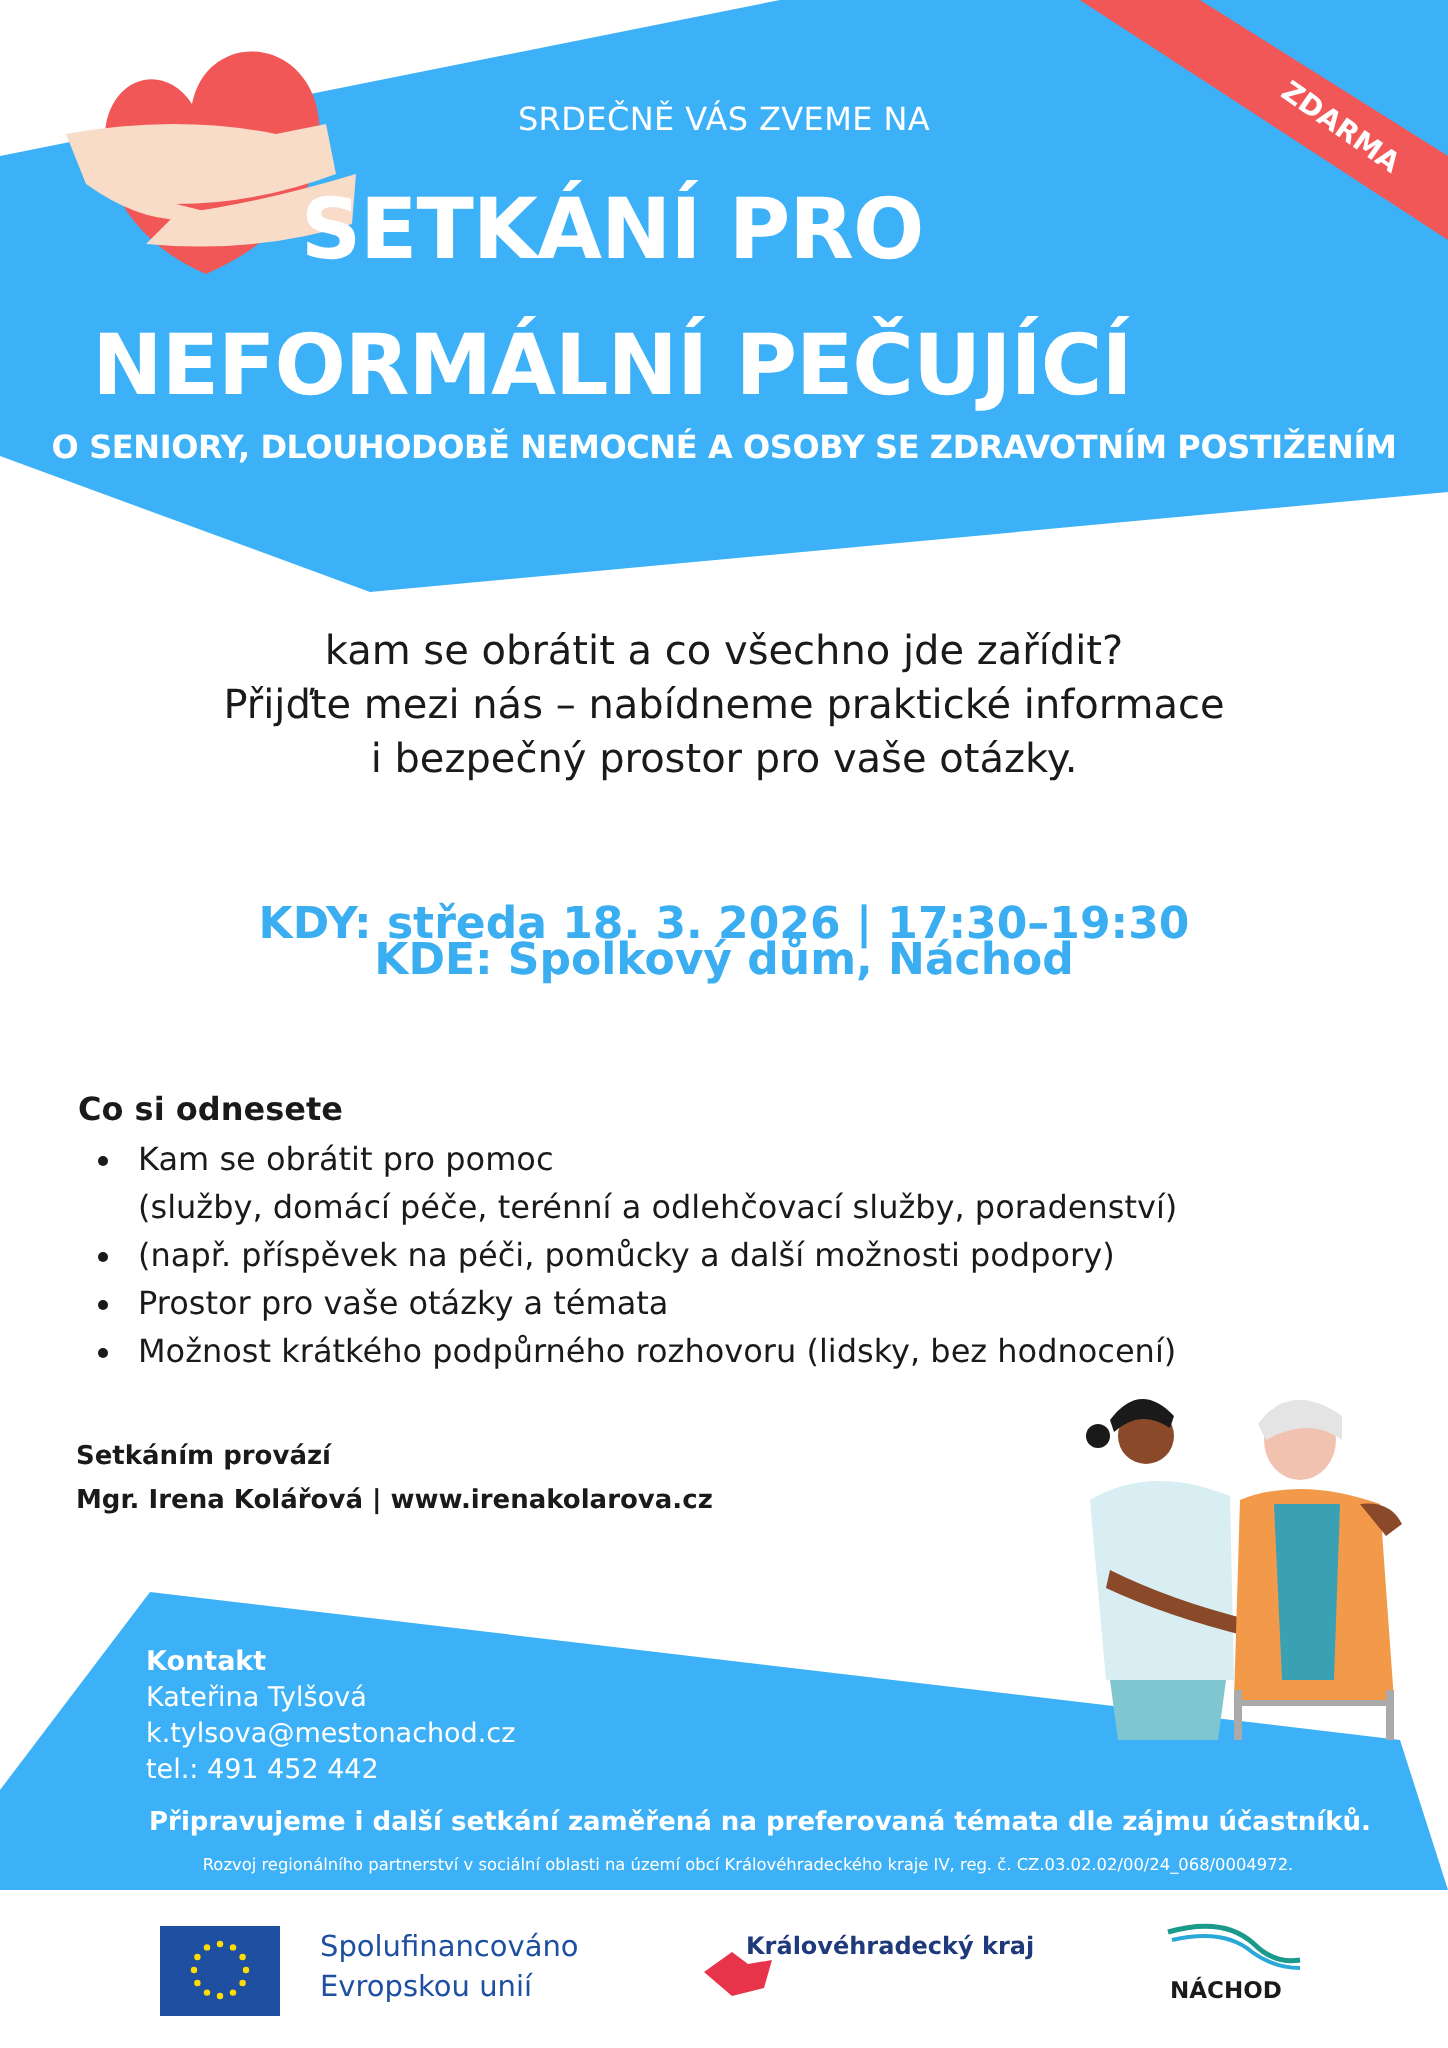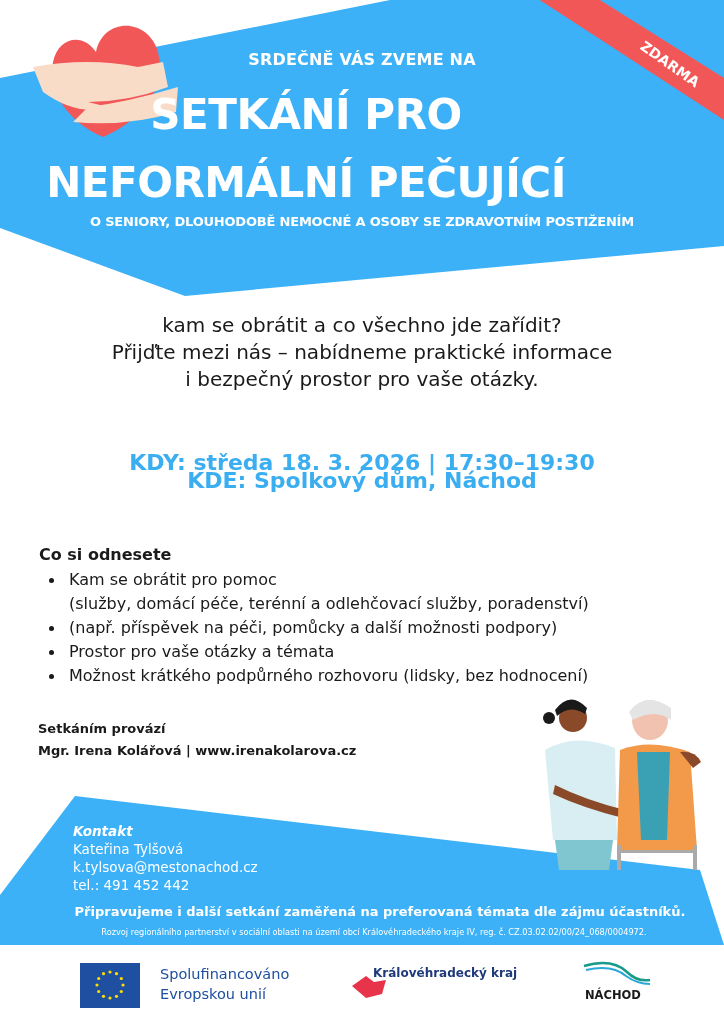--- a/index.html
+++ b/index.html
@@ -7,33 +7,33 @@
     width: 724px; height: 1024px; position: relative; overflow: hidden;
     background: #ffffff;
     font-family: "DejaVu Sans", sans-serif;
     color: #1a1a1a;
   }
   .abs { position: absolute; }
   svg.bg { position: absolute; left: 0; top: 0; }
 
   .kicker {
     left: 0; width: 724px; top: 50px; text-align: center;
-    color: #ffffff; font-weight: bold; font-size: 16px; letter-spacing: 0.2px;
+    color: #ffffff; font-weight: normal; font-size: 16px; letter-spacing: 0.2px;
     font-family: "DejaVu Sans", sans-serif;
   }
   .title {
     left: 0; width: 612px; text-align: center;
     color: #ffffff; font-weight: bold; font-size: 42px; line-height: 50px;
     font-family: "DejaVu Sans", sans-serif; letter-spacing: -0.5px;
   }
   .title.l1 { top: 90px; }
   .title.l2 { top: 158px; }
   .subtitle {
     left: 0; width: 724px; top: 214px; text-align: center;
-    color: #ffffff; font-weight: bold; font-size: 13px; letter-spacing: -0.2px;
+    color: #ffffff; font-weight: bold; font-size: 16px; letter-spacing: -0.2px;
   }
   .ribbon {
     left: 560px; top: 44px; width: 220px; height: 40px;
     transform: rotate(35deg); transform-origin: center;
     color: #ffffff; font-weight: bold; font-size: 14px; text-align: center; line-height: 40px;
   }
   .intro {
     left: 20px; width: 684px; top: 312px; text-align: center;
     font-size: 20px; line-height: 27px; color: #1a1a1a;
     font-family: "DejaVu Sans", sans-serif; font-weight: normal;
@@ -51,21 +51,21 @@
   .benefits li { font-size: 16px; line-height: 24px; position: relative; }
   .benefits li::before {
     content: ""; position: absolute; left: -20px; top: 10px;
     width: 5px; height: 5px; border-radius: 50%; background: #1a1a1a;
   }
   .benefits .sub { display: block; }
 
   .host { left: 38px; top: 718px; font-weight: bold; font-size: 13px; line-height: 22px; }
 
   .contact { left: 73px; top: 822px; color: #ffffff; font-size: 13.5px; line-height: 18px; }
-  .contact .head { font-weight: bold; font-style: italic; }
+  .contact .head { font-weight: bold; }
 
   .more {
     left: 0; width: 760px; top: 904px; text-align: center;
     color: #ffffff; font-weight: bold; font-size: 13px;
   }
   .project {
     left: 0; width: 748px; top: 927px; text-align: center;
     color: #ffffff; font-size: 8.2px;
   }
 

